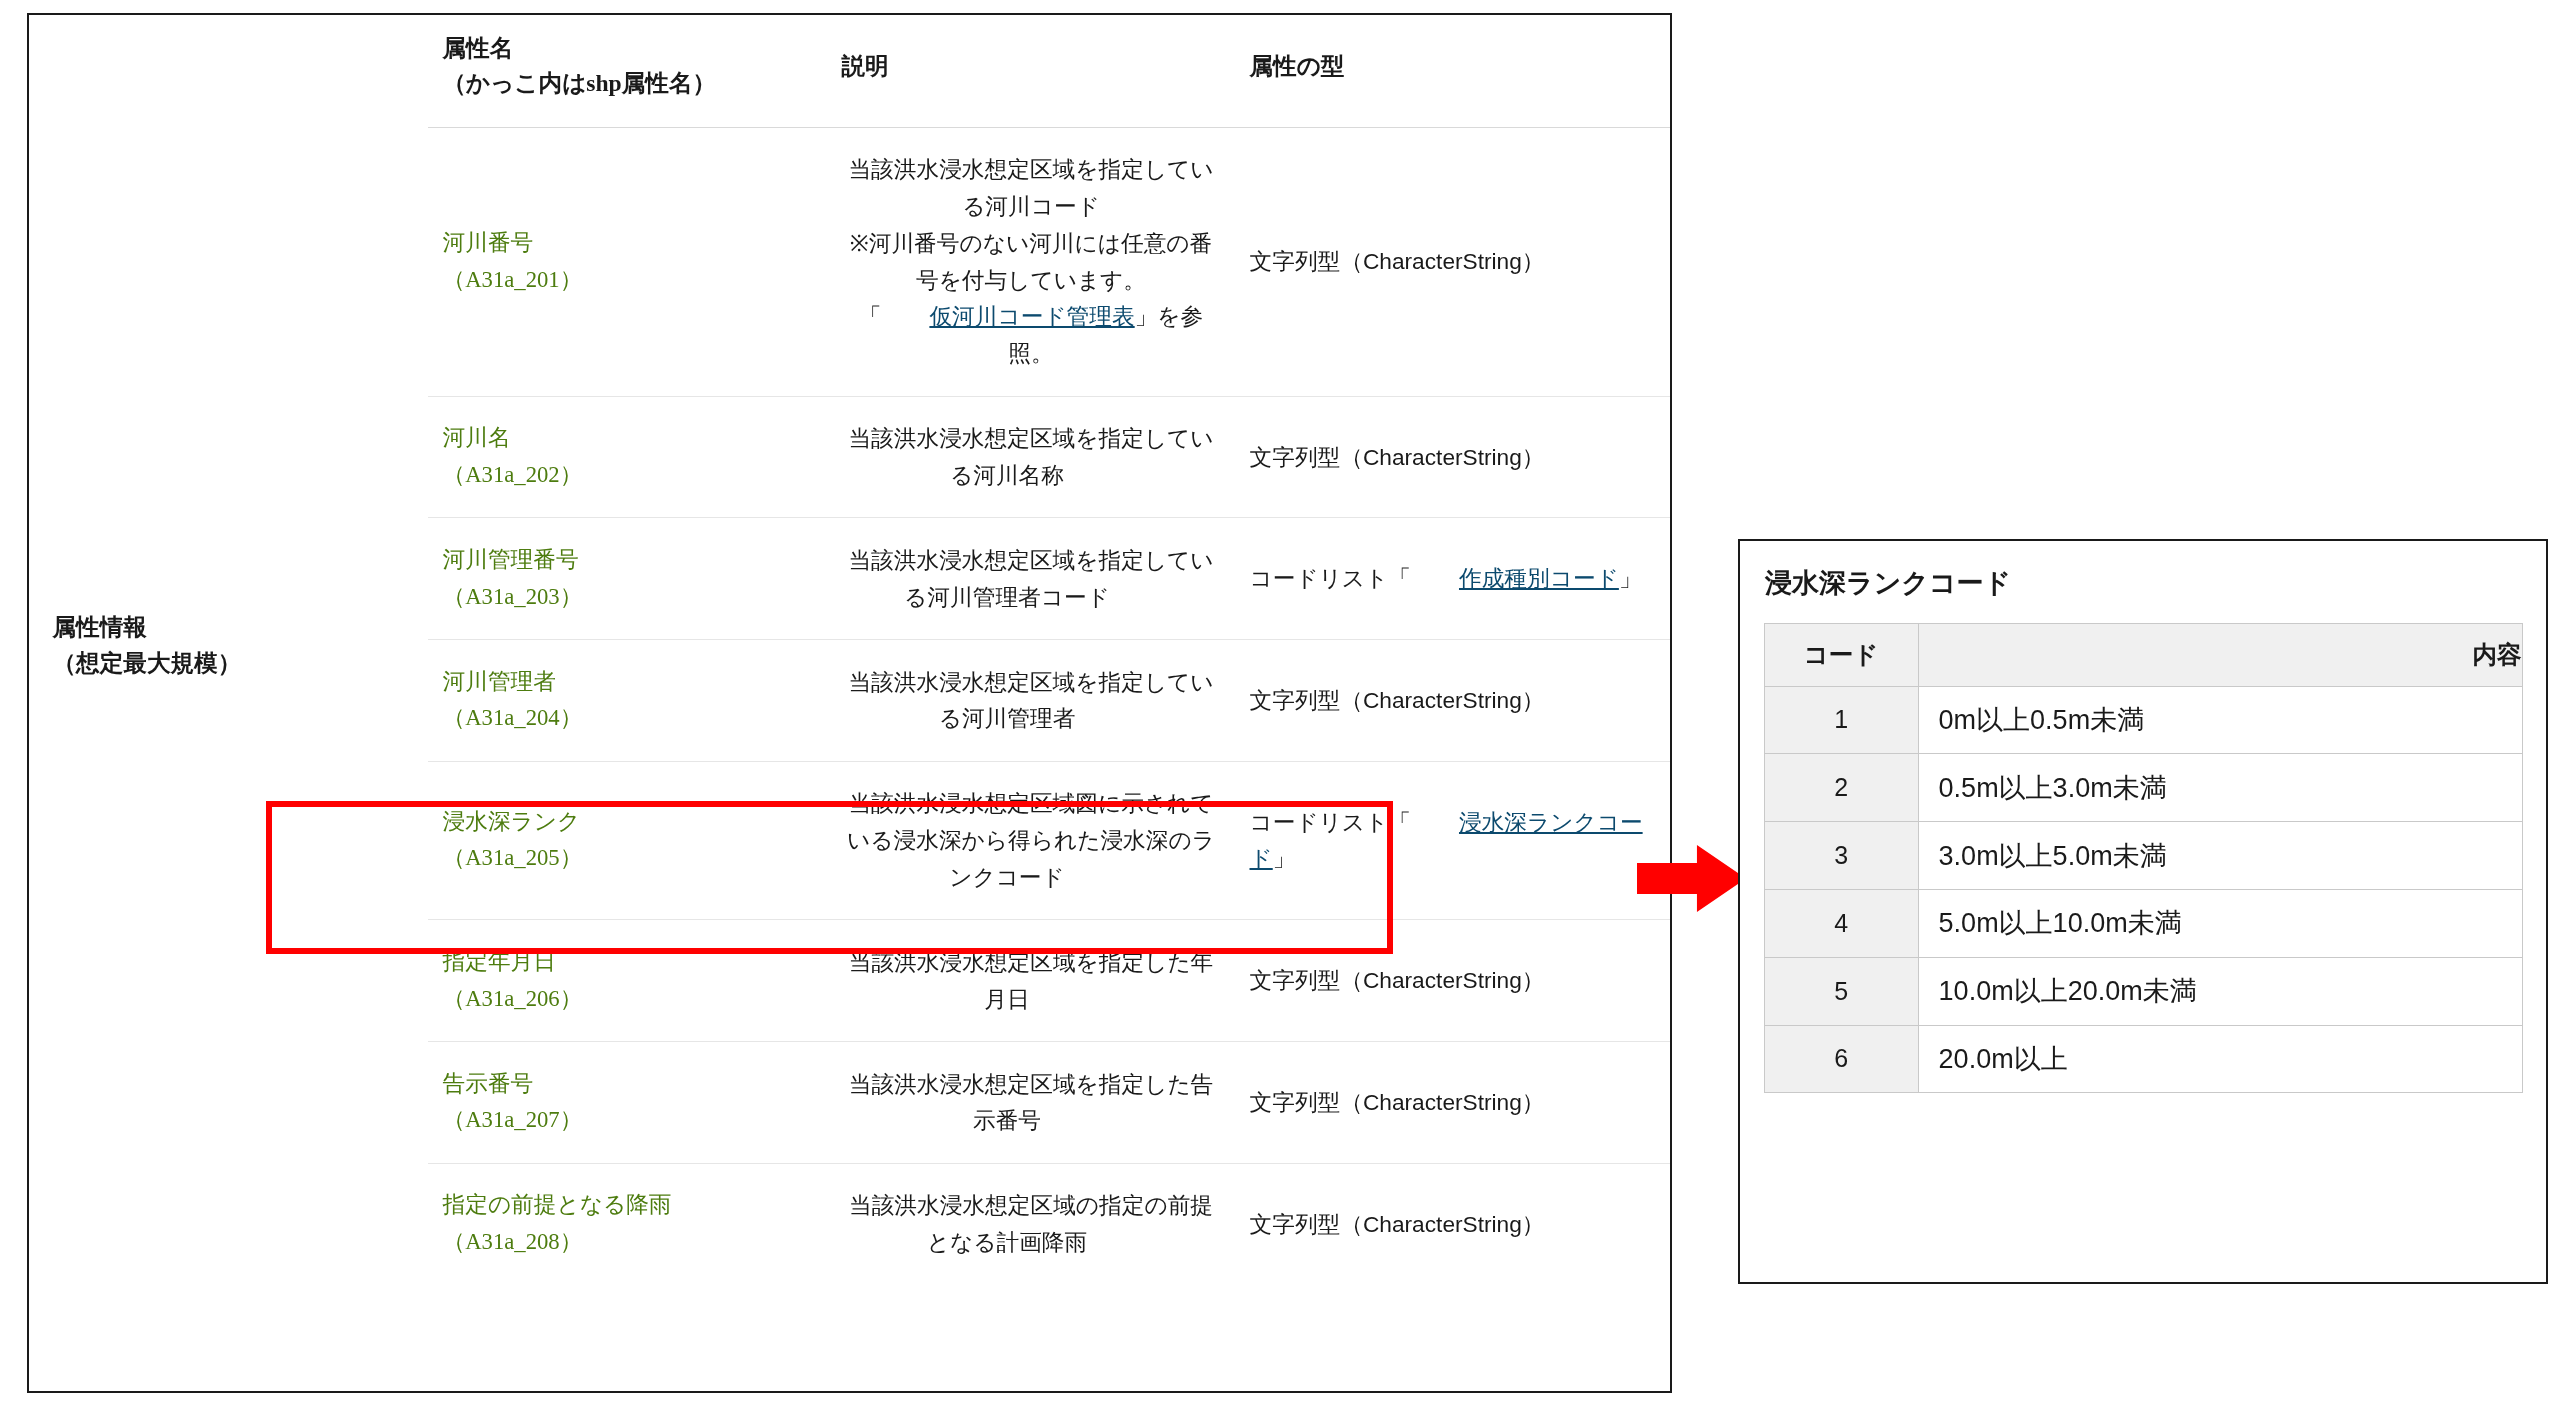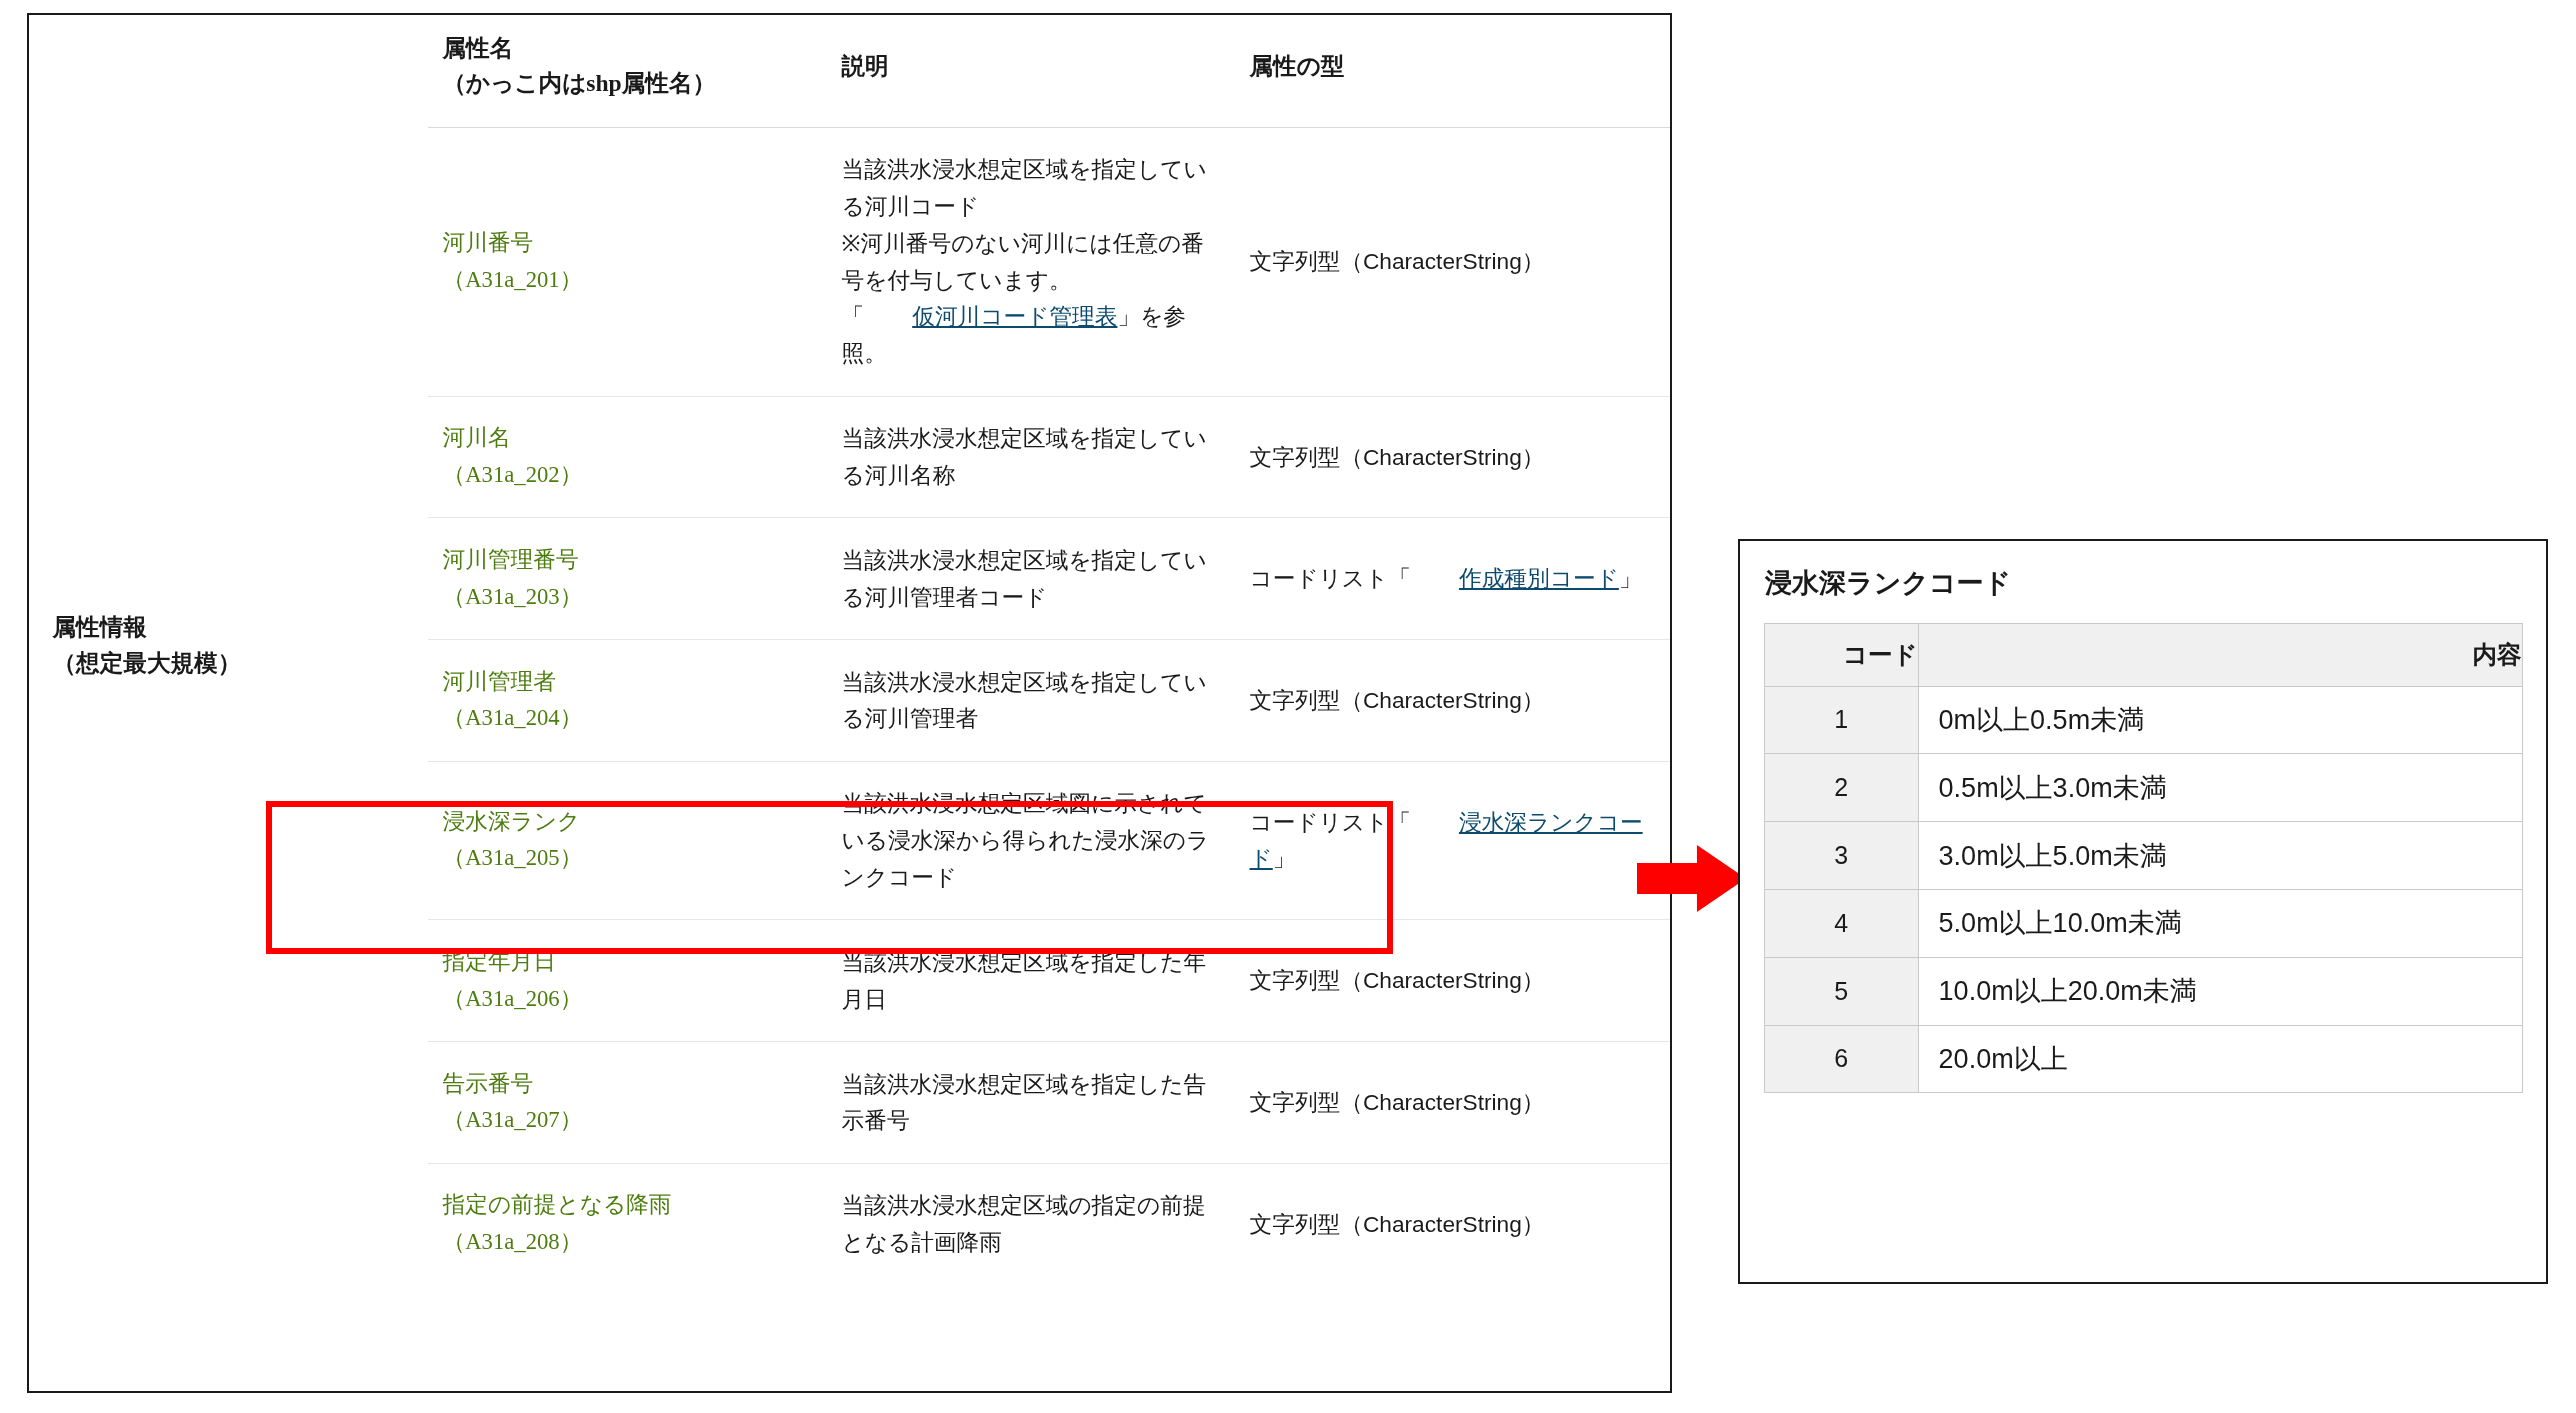--- a/index.html
+++ b/index.html
@@ -40,20 +40,21 @@
 
   .col-group {
     width: 399px;
   }
   .col-name {
     width: 399px;
     font-family: Liberation Serif, serif;
   }
   .col-desc {
     width: 408px;
+    text-align: center;
   }
   .col-type {
     width: 435px;
   }
 
   .group-cell {
     text-align: left;
     font-weight: bold;
     font-size: 23.6px;
     line-height: 1.55;
@@ -137,21 +138,21 @@
     border: 1.8px solid #c9c9c9;
     box-sizing: border-box;
   }
   table.code-table th {
     background: #f0f0f0;
     font-size: 24.5px;
     font-weight: bold;
     padding: 14.5px 0;
     color: #1a1a1a;
   }
-  th.ct-code { width: 154px; text-align: right; }
+  th.ct-code { width: 154px; text-align: center; }
   th.ct-desc { text-align: right; padding-left: 20px; }
   td.ct-code {
     width: 154px;
     text-align: center;
     font-size: 25px;
     background: #f0f0f0;
     padding: 15.4px 0;
     color: #1a1a1a;
   }
   td.ct-desc {

